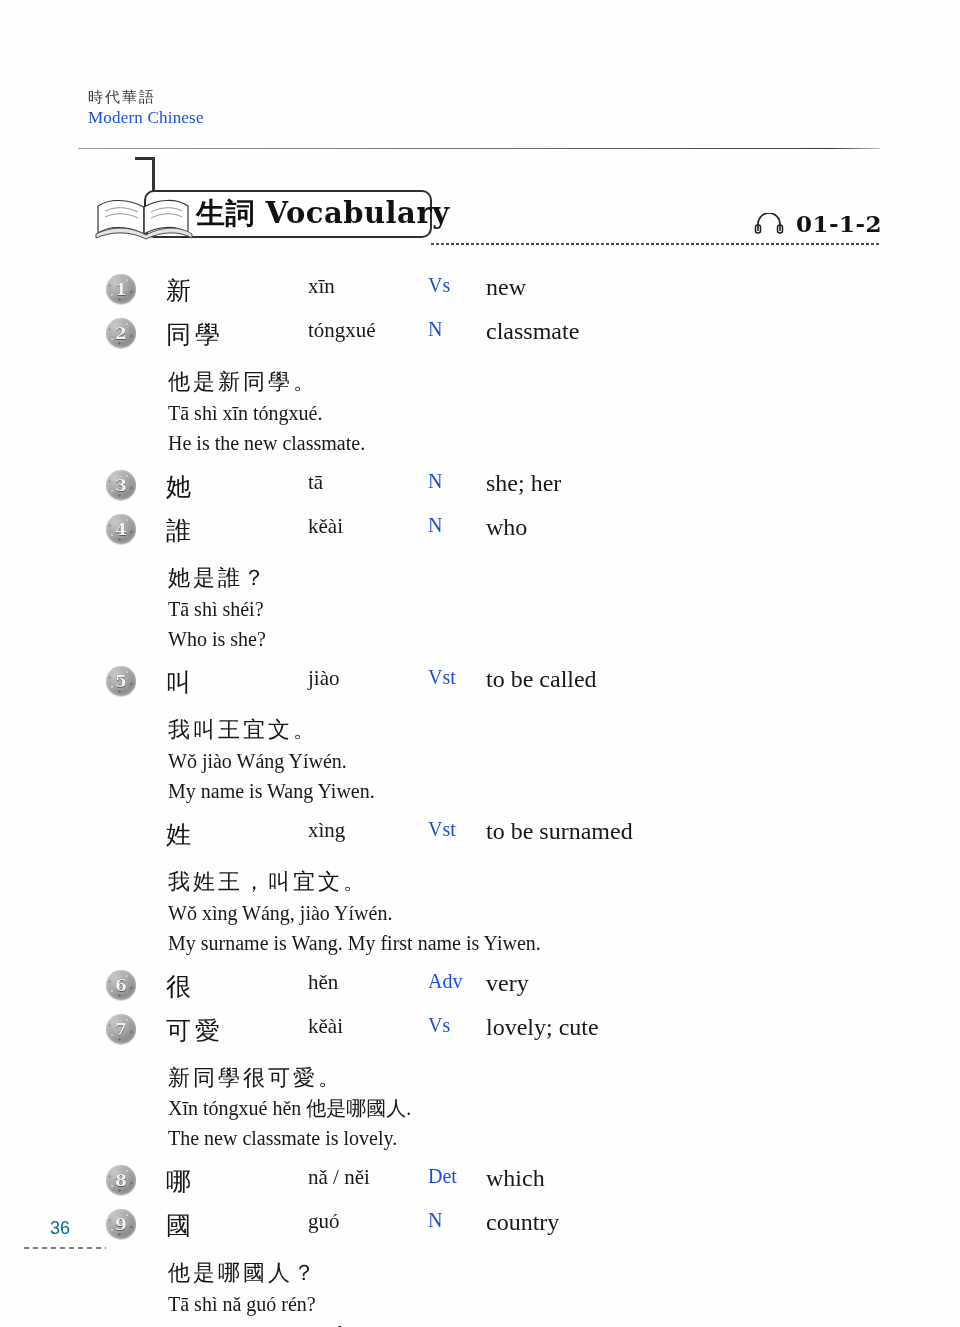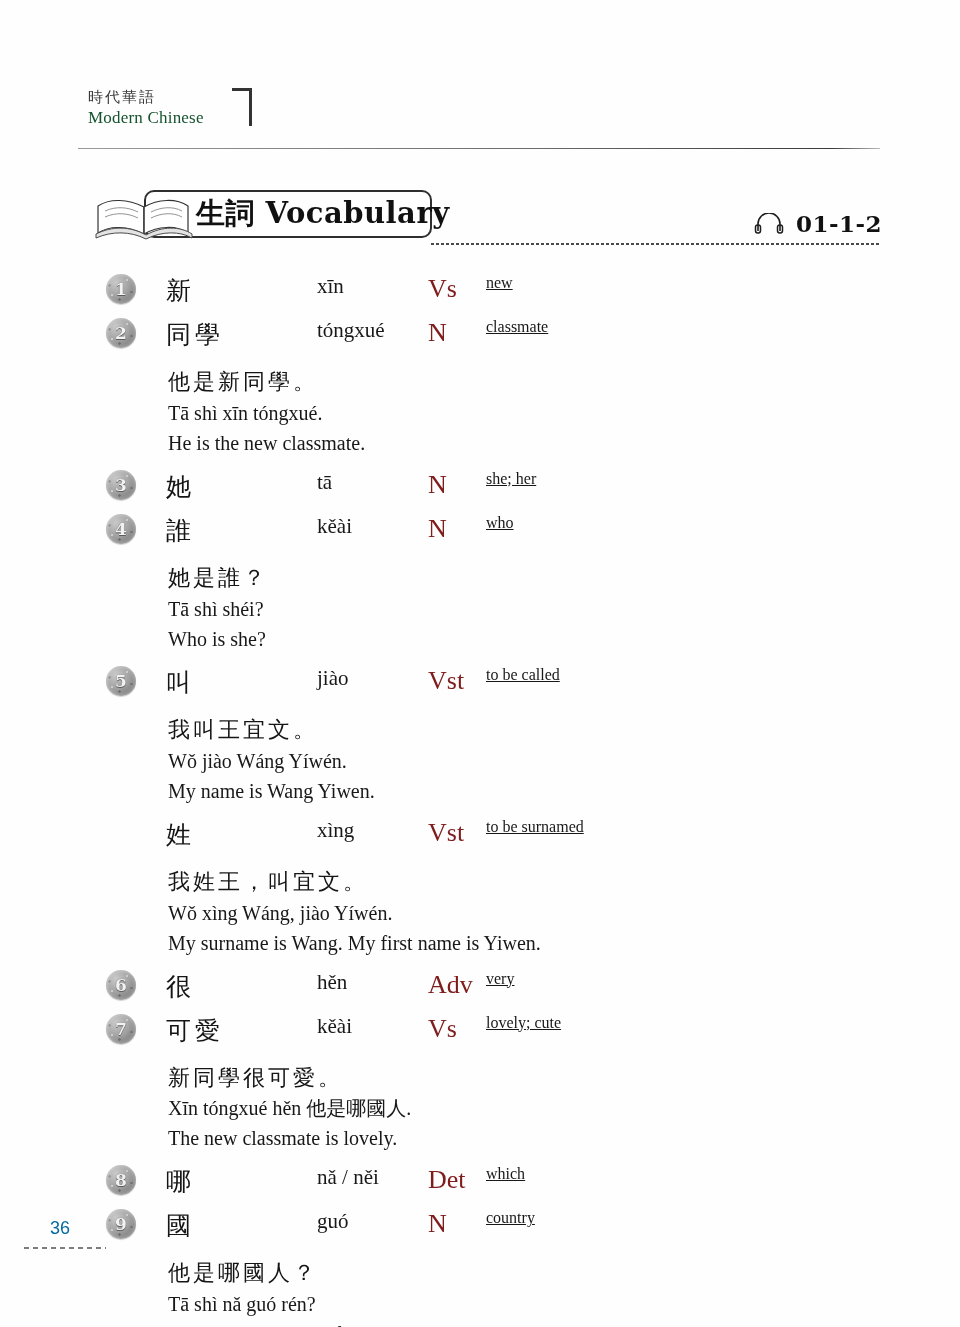--- a/index.html
+++ b/index.html
@@ -21,35 +21,36 @@
     inset: 0;
     background: #fefefe;
   }
 
   
   .runhead {
     position: absolute;
     left: 88px;
     top: 88px;
     display: flex;
-    align-items: flex-start;
+    align-items: center;
     gap: 28px;
+    flex-direction: column;
   }
   .runhead-text {
     line-height: 1.28;
   }
   .runhead-cn {
     font-family: "DejaVu Serif", "Liberation Serif", serif;
     font-size: 15px;
     letter-spacing: 2px;
     color: #3a3a3a;
   }
   .runhead-en {
     font-size: 17px;
-    color: #14532d;
+    color: #1d4ed8;
     letter-spacing: .2px;
   }
   .chapter-num {
     position: relative;
     width: 22px;
     height: 40px;
     margin-bottom: 2px;
   }
   .chapter-num::before {
     content: "";
@@ -208,34 +209,32 @@
     font-family: "DejaVu Serif", "Liberation Serif", serif;
     font-size: 25px;
     letter-spacing: 4px;
     color: #151515;
   }
   .col-pinyin {
     position: absolute;
     left: 308px;
     font-size: 21px;
     color: #181818;
-    margin-left: 9px;
   }
   .col-pos {
     position: absolute;
     left: 428px;
-    font-size: 26px;
-    color: #7f1d1d;
+    font-size: 20px;
+    color: #1d4ed8;
   }
   .col-en {
     position: absolute;
     left: 486px;
-    font-size: 16px;
+    font-size: 24px;
     color: #181818;
-    text-decoration: underline;
   }
 
   
   .example {
     position: relative;
     padding: 6px 0 10px 168px;
   }
   .ex-cn {
     font-family: "DejaVu Serif", "Liberation Serif", serif;
     font-size: 22px;

